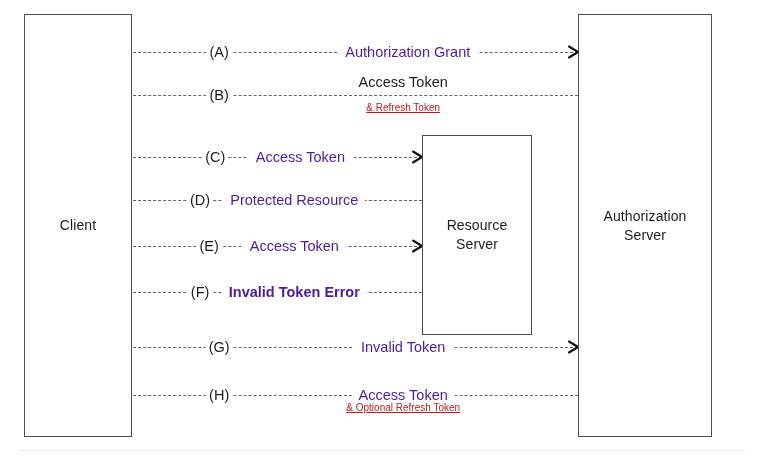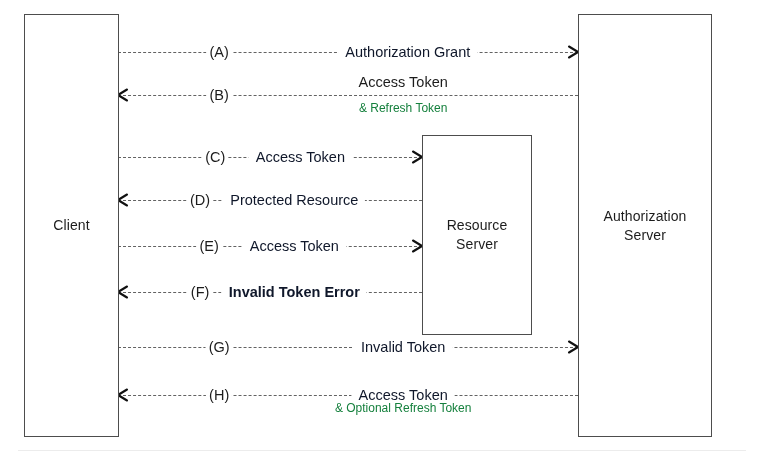--- a/index.html
+++ b/index.html
@@ -26,21 +26,21 @@
     z-index: 3;
   }
   .node-label {
     font-size: 14px;
     color: #1c1c1c;
     text-align: center;
     line-height: 1.35;
     white-space: pre-line;
     letter-spacing: 0.1px;
   }
-  #client-box   { left: 24px;  top: 14px; width: 95px;  height: 423px; align-items: center; }
+  #client-box   { left: 24px;  top: 14px; width: 108px;  height: 423px; align-items: center; }
   #resource-box { left: 422px; top: 135px; width: 110px; height: 200px; }
   #authz-box    { left: 578px; top: 14px; width: 134px; height: 423px; }
 
   
   .msg-row {
     position: absolute;
     height: 0;
     z-index: 1;
   }
   .msg-line {
@@ -51,21 +51,21 @@
     border-top: 1.5px dashed #636363;
   }
   
   .msg-text-inline {
     position: absolute;
     top: -10px;
     transform: translateX(-50%);
     background: #ffffff;
     padding: 0 7px;
     font-size: 14.5px;
-    color: #0f172a;
+    color: #4c1d95;
     white-space: nowrap;
     line-height: 20px;
   }
   .msg-tag {
     position: absolute;
     top: -10px;
     transform: translateX(-50%);
     background: #ffffff;
     padding: 0 3px;
     font-size: 14.5px;
@@ -79,24 +79,25 @@
     transform: translateX(-50%);
     font-size: 14.5px;
     color: #1c1c1c;
     white-space: nowrap;
     line-height: 20px;
   }
   .msg-text-below {
     position: absolute;
     top: 3px;
     transform: translateX(-50%);
-    font-size: 12px;
-    color: #15803d;
-    white-space: nowrap;
-    line-height: 20px;
+    font-size: 10px;
+    color: #b91c1c;
+    white-space: nowrap;
+    line-height: 20px;
+    text-decoration: underline;
   }
   
   .arrowhead {
     position: absolute;
     top: -7px;
     width: 14px;
     height: 14px;
     z-index: 2;
   }
   .arrowhead svg { display: block; }

